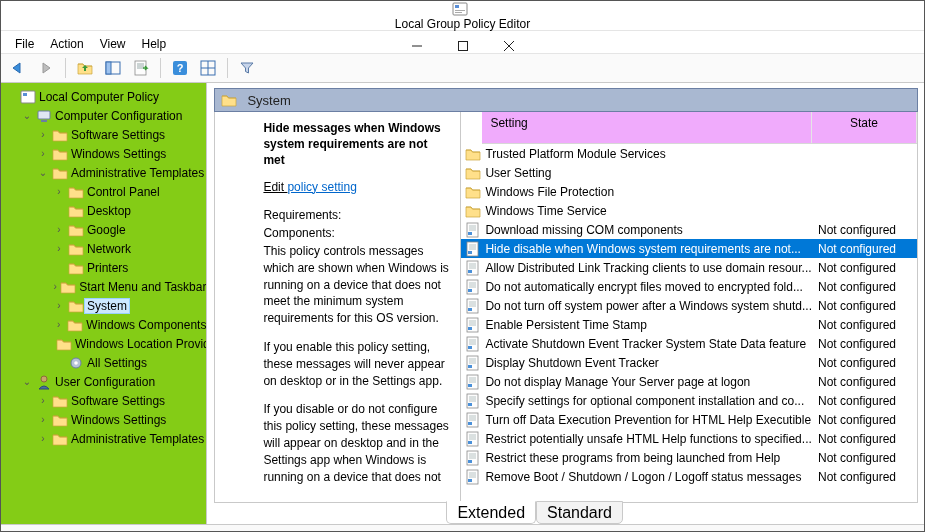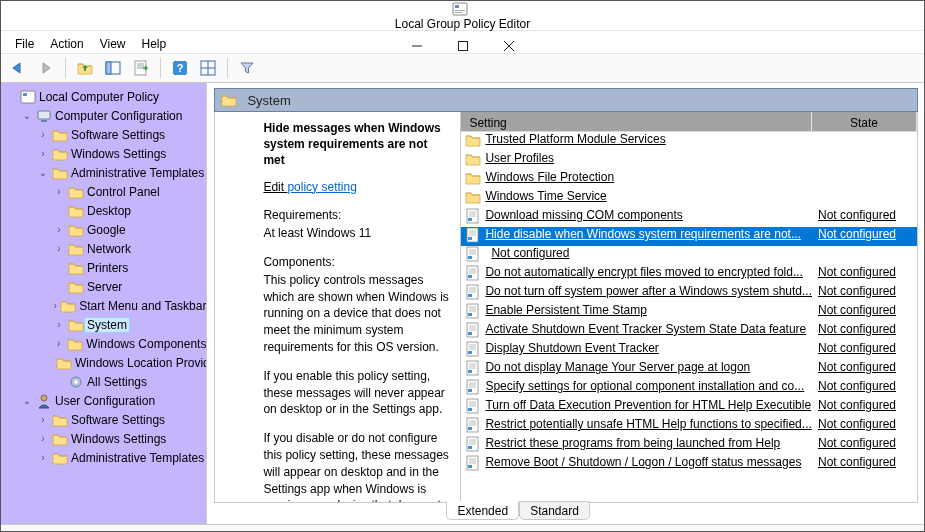--- a/index.html
+++ b/index.html
@@ -9,21 +9,21 @@
   .titlebar .title { flex: 1; font-size: 12px; }
   .winbtns { display: flex; }
   .winbtn { width: 46px; height: 30px; display: flex; align-items: center; justify-content: center; font-size: 12px; }
   .winbtn svg { display:block;}
   .menubar { height: 22px; display: flex; align-items: flex-end; padding: 0 6px; gap: 0; }
   .menubar .menu { padding: 2px 8px; cursor: default; }
   .toolbar { height: 30px; display: flex; align-items: center; padding: 0 6px; gap: 6px; border-top: 1px solid #e5e5e5; border-bottom: 1px solid #c9c9c9; background: #fafafa;}
   .toolbar .tbtn { width: 22px; height: 22px; display: flex; align-items: center; justify-content: center; border: 1px solid transparent;}
   .toolbar .sep { width:1px; height:20px; background:#d0d0d0; margin:0 2px;}
   .content { display: flex; height: calc(100% - 30px - 22px - 30px - 7px); }
-  .tree-pane { width: 240px; border-right: 1px solid #c9c9c9; overflow: auto; padding-top: 4px; background:#c4b5fd;}
+  .tree-pane { width: 240px; border-right: 1px solid #c9c9c9; overflow: auto; padding-top: 4px; background:#84cc16;}
   .tree ul { list-style: none; padding-left: 16px; }
   .tree > ul { padding-left: 4px;}
   .tree li { margin: 0; }
   .tree-row { display: flex; align-items: center; height: 19px; white-space: nowrap; cursor: default;}
   .tree-row .exp { width: 12px; text-align: center; font-size: 10px; color:#555;}
   .tree-row .ticon { width: 16px; height: 16px; margin: 0 3px; display:flex;align-items:center;justify-content:center;}
   .tree-row.selected > .label { background: #cce8ff; border:1px solid #99d1ff; padding:0 2px; margin-left:-3px;}
   .tree-row .label { padding:0 0;}
   .right-pane { flex: 1; display: flex; flex-direction: column; border-left:1px solid #fff;}
   .crumb { height: 24px; background: #a9b8d1; border: 1px solid #6b7fa3; margin: 5px 6px 0 6px; display: flex; align-items: center; padding: 0 6px; gap:8px;}
@@ -31,34 +31,34 @@
   .crumb .crumb-label { font-size:13px; color:#222;}
   .split { flex: 1; display: flex; margin: 0 6px 0 6px; border-left:1px solid #c9c9c9; border-right:1px solid #c9c9c9; overflow:hidden;padding-left:40px;}
   .details { width: 206px; padding: 8px 10px 8px 8px; font-size: 12px; border-right:1px solid #c9c9c9; overflow:hidden;}
   .details .d-title { font-weight: 600; margin-bottom: 10px; line-height:1.35;}
   .details .d-edit { margin-bottom: 12px; text-decoration: underline; }
   .details a { color: #0066cc; text-decoration: underline; }
   .details .d-heading { margin-bottom:1px;}
   .details .d-text { margin-bottom:12px;}
   .details p { line-height:1.4;}
   .listwrap { flex: 1; display:flex; flex-direction:column; overflow:hidden;}
-  .list-header { display: flex; height: 20px; border-bottom: 1px solid #d7d7d7; background:#a3a3a3;}
+  .list-header { display: flex; height: 32px; border-bottom: 1px solid #d7d7d7; background:#f0abfc;margin-left:21px;}
   .list-header .col { padding: 4px 8px; border-right: 1px solid #e5e5e5; font-size:12px; }
   .col-setting { flex: 1; }
   .col-state { width: 105px; text-align:center;}
   .list-body { flex:1; overflow:auto; position:relative;}
-  .list-row { display: flex; align-items: flex-start; height: 19px; padding-left:4px;text-decoration:underline;}
+  .list-row { display: flex; align-items: center; height: 19px; padding-left:4px;}
   .list-row .ricon { width:16px;height:16px; margin-right:4px; display:flex;align-items:center;justify-content:center;}
   .list-row .rtext { flex:1; white-space:nowrap; overflow:hidden; text-overflow:ellipsis; font-size:12px;}
   .list-row .rstate { width:105px; padding-left:6px; font-size:12px;}
   .list-row.selected { background: #0078d7; color:#fff;}
   .list-row.selected .rstate { color:#fff;}
   .tabs { height: 22px; display: flex; align-items: flex-start; margin: 0 6px; }
   .tabs .spacer { width:232px; border-top:1px solid #c9c9c9; height:22px;}
-  .tab { padding: 2px 10px 1px 10px; font-size:12px; background:#fff; position:relative; top:-1px; border:1px solid #c9c9c9; border-top:1px solid #c9c9c9; border-bottom-left-radius:5px; border-bottom-right-radius:5px;}
+  .tab { padding: 2px 10px 1px 10px; font-size:16px; background:#fff; position:relative; top:-1px; border:1px solid #c9c9c9; border-top:1px solid #c9c9c9; border-bottom-left-radius:5px; border-bottom-right-radius:5px;}
   .tab.active { border-top:1px solid #fff; }
   .tab.inactive { background:#f3f3f3;}
   .tabs .rest { flex:1; border-top:1px solid #c9c9c9; height:22px;}
   .statusbar { height:7px; background:#f9f9f9; border-top:1px solid #c9c9c9;}
   .listwrap { position:relative;}
 </style>
 </head>
 <body>
 
 <svg width="0" height="0" style="position:absolute">
@@ -293,31 +293,20 @@
                     </li>
                   <li>
                       <div class="tree-row">
                         <span class="exp"></span>
                         <span class="ticon">
                           <svg width="16" height="16">
                             <use href="#folder-icon"></use>
                           </svg>
                         </span>
                         <span class="label">Printers</span>
-                      </div>
-                    </li>
-                  <li>
-                      <div class="tree-row">
-                        <span class="exp"></span>
-                        <span class="ticon">
-                          <svg width="16" height="16">
-                            <use href="#folder-icon"></use>
-                          </svg>
-                        </span>
-                        <span class="label">Server</span>
                       </div>
                     </li>
                   <li>
                       <div class="tree-row">
                         <span class="exp">›</span>
                         <span class="ticon">
                           <svg width="16" height="16">
                             <use href="#folder-icon"></use>
                           </svg>
                         </span>
@@ -428,21 +417,20 @@
       <span class="folder"><svg width="18" height="16">
             <use href="#folder-icon"></use>
           </svg></span>
       <span class="crumb-label">System</span>
     </div>
     <div class="split">
       <div class="details">
         <p class="d-title">Hide messages when Windows system requirements are not met</p>
         <p class="d-edit"><span>Edit </span><a href="#">policy setting</a></p>
         <p class="d-heading">Requirements:</p>
-        <p class="d-text">At least Windows 11</p>
         <p class="d-heading">Components:</p>
         <p class="d-text">This policy controls messages which are shown when Windows is running on a device that does not meet the minimum system requirements for this OS version.</p>
         <p class="d-text">If you enable this policy setting, these messages will never appear on desktop or in the Settings app.</p>
         <p class="d-text">If you disable or do not configure this policy setting, these messages will appear on desktop and in the Settings app when Windows is running on a device that does not</p>
       </div>
       <div class="listwrap">
 
         <div class="list-header">
           <div class="col col-setting">Setting</div>
           <div class="col col-state">State</div>
@@ -456,21 +444,21 @@
               </span>
               <span class="rtext">Trusted Platform Module Services</span>
               <span class="rstate"></span>
             </div>
             <div class="list-row">
               <span class="ricon">
                 <svg width="16" height="16">
                   <use href="#folder-icon"></use>
                 </svg>
               </span>
-              <span class="rtext">User Profiles</span>
+              <span class="rtext">User Setting</span>
               <span class="rstate"></span>
             </div>
             <div class="list-row">
               <span class="ricon">
                 <svg width="16" height="16">
                   <use href="#folder-icon"></use>
                 </svg>
               </span>
               <span class="rtext">Windows File Protection</span>
               <span class="rstate"></span>
@@ -501,20 +489,21 @@
               </span>
               <span class="rtext">Hide disable when Windows system requirements are not...</span>
               <span class="rstate">Not configured</span>
             </div>
             <div class="list-row">
               <span class="ricon">
                 <svg width="16" height="16">
                   <use href="#policy-icon"></use>
                 </svg>
               </span>
+              <span class="rtext">Allow Distributed Link Tracking clients to use domain resour...</span>
               <span class="rstate">Not configured</span>
             </div>
             <div class="list-row">
               <span class="ricon">
                 <svg width="16" height="16">
                   <use href="#policy-icon"></use>
                 </svg>
               </span>
               <span class="rtext">Do not automatically encrypt files moved to encrypted fold...</span>
               <span class="rstate">Not configured</span>

